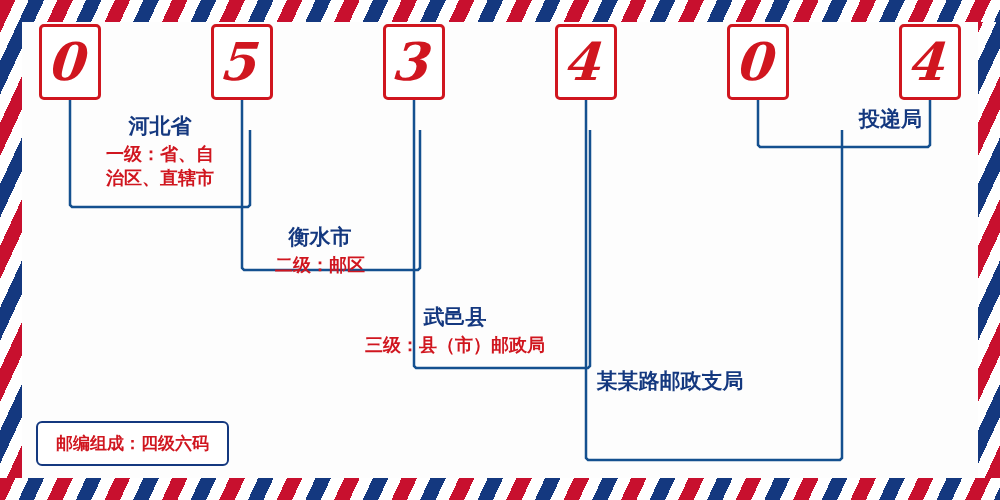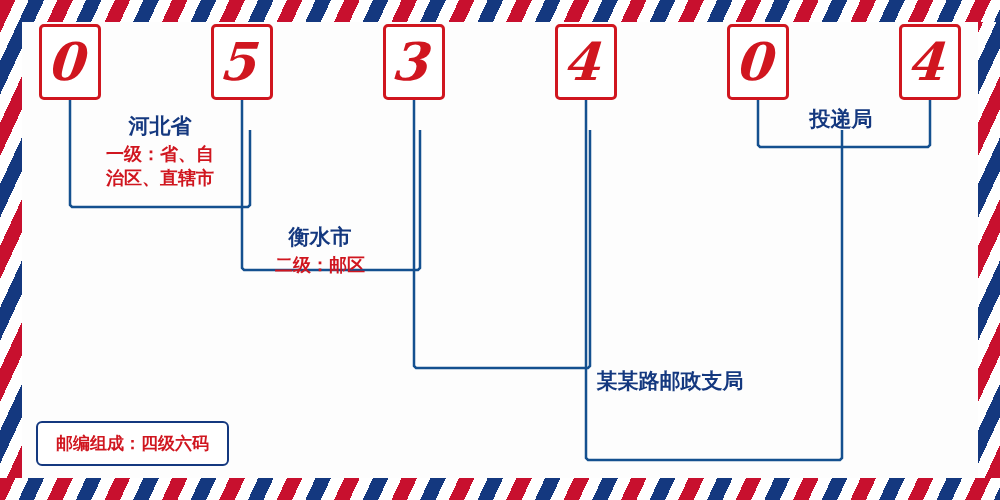--- a/index.html
+++ b/index.html
@@ -193,27 +193,31 @@
   </div>
 
   <div class="callout" style="left:190px; top:224px; width:260px;">
     <div class="title">衡水市</div>
     <div class="sub">
       <span class="line">二级：邮区</span>
     </div>
   </div>
 
   <div class="callout" style="left:300px; top:304px; width:310px;">
+    <div class="title">武邑县</div>
+    <div class="sub">
+      <span class="line">三级：县（市）邮政局</span>
+    </div>
   </div>
 
   <div class="callout" style="left:500px; top:368px; width:340px;">
     <div class="title">某某路邮政支局</div>
   </div>
 
-  <div class="callout" style="left:760px; top:106px; width:162px;">
+  <div class="callout" style="left:760px; top:106px; width:162px;text-align:right;">
     <div class="title">投递局</div>
   </div>
 
   <div class="legend-pill">
     <span>邮编组成：四级六码</span>
   </div>
 
 </div>
 
 </body></html>

